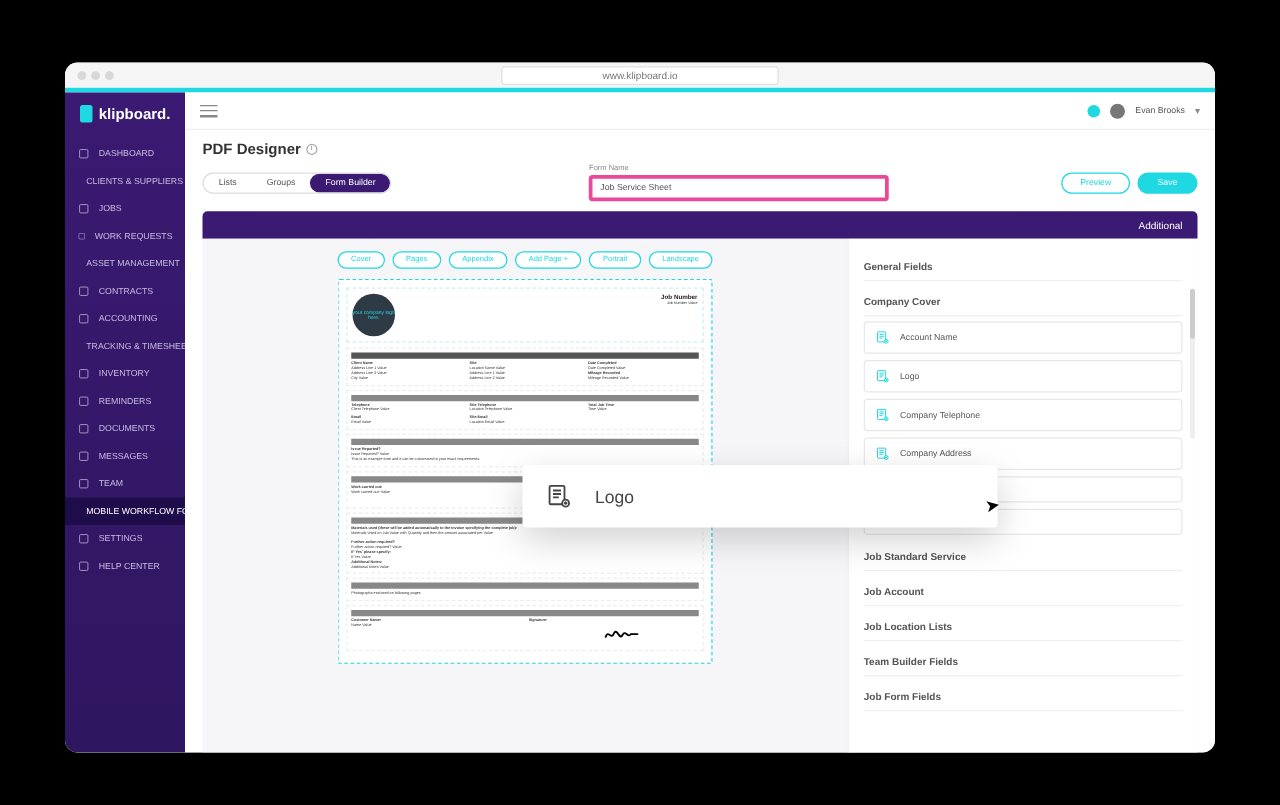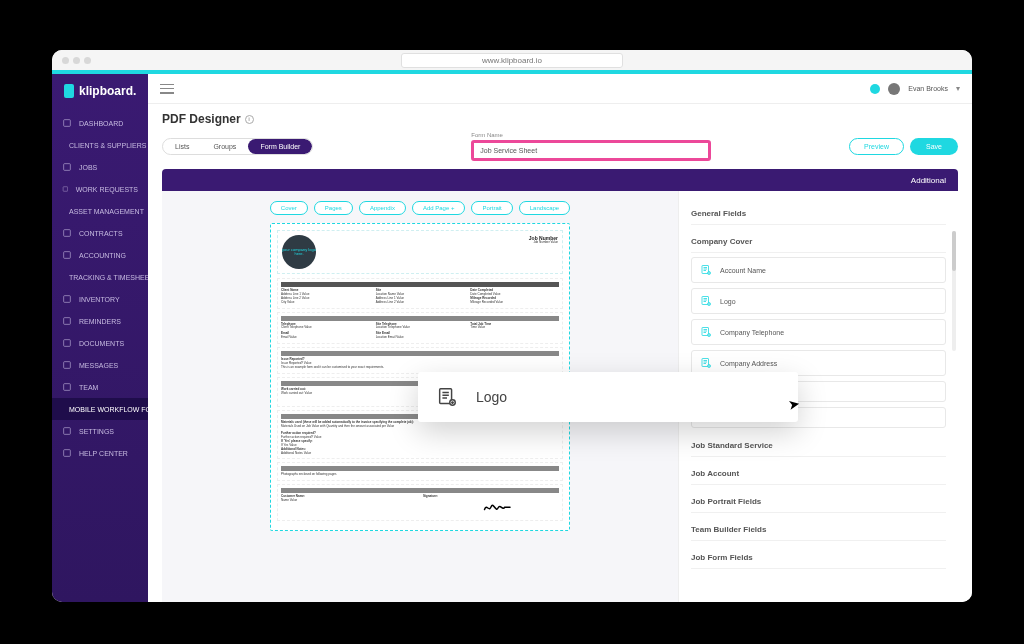--- a/index.html
+++ b/index.html
@@ -334,21 +334,21 @@
                   <path d="M7 7h7M7 10h7M7 13h5"></path>
                   <circle cx="18" cy="18" r="3" fill="#fff"></circle>
                   <path d="M18 16.5v3M16.5 18h3"></path>
                 </svg></span>
               <span>Company Address</span>
             </div>
             <div class="field-card">&nbsp;</div>
             <div class="field-card">&nbsp;</div>
             <h3>Job Standard Service</h3>
             <h3>Job Account</h3>
-            <h3>Job Portrait Fields</h3>
+            <h3>Job Location Lists</h3>
             <h3>Team Builder Fields</h3>
             <h3>Job Form Fields</h3>
           </div>
       </div>
 
       <div class="dragging">
         <span class="fc-ic">
           <svg class="icon" viewBox="0 0 24 24">
               <rect x="4" y="3" width="13" height="16" rx="1"></rect>
               <path d="M7 7h7M7 10h7M7 13h5"></path>

